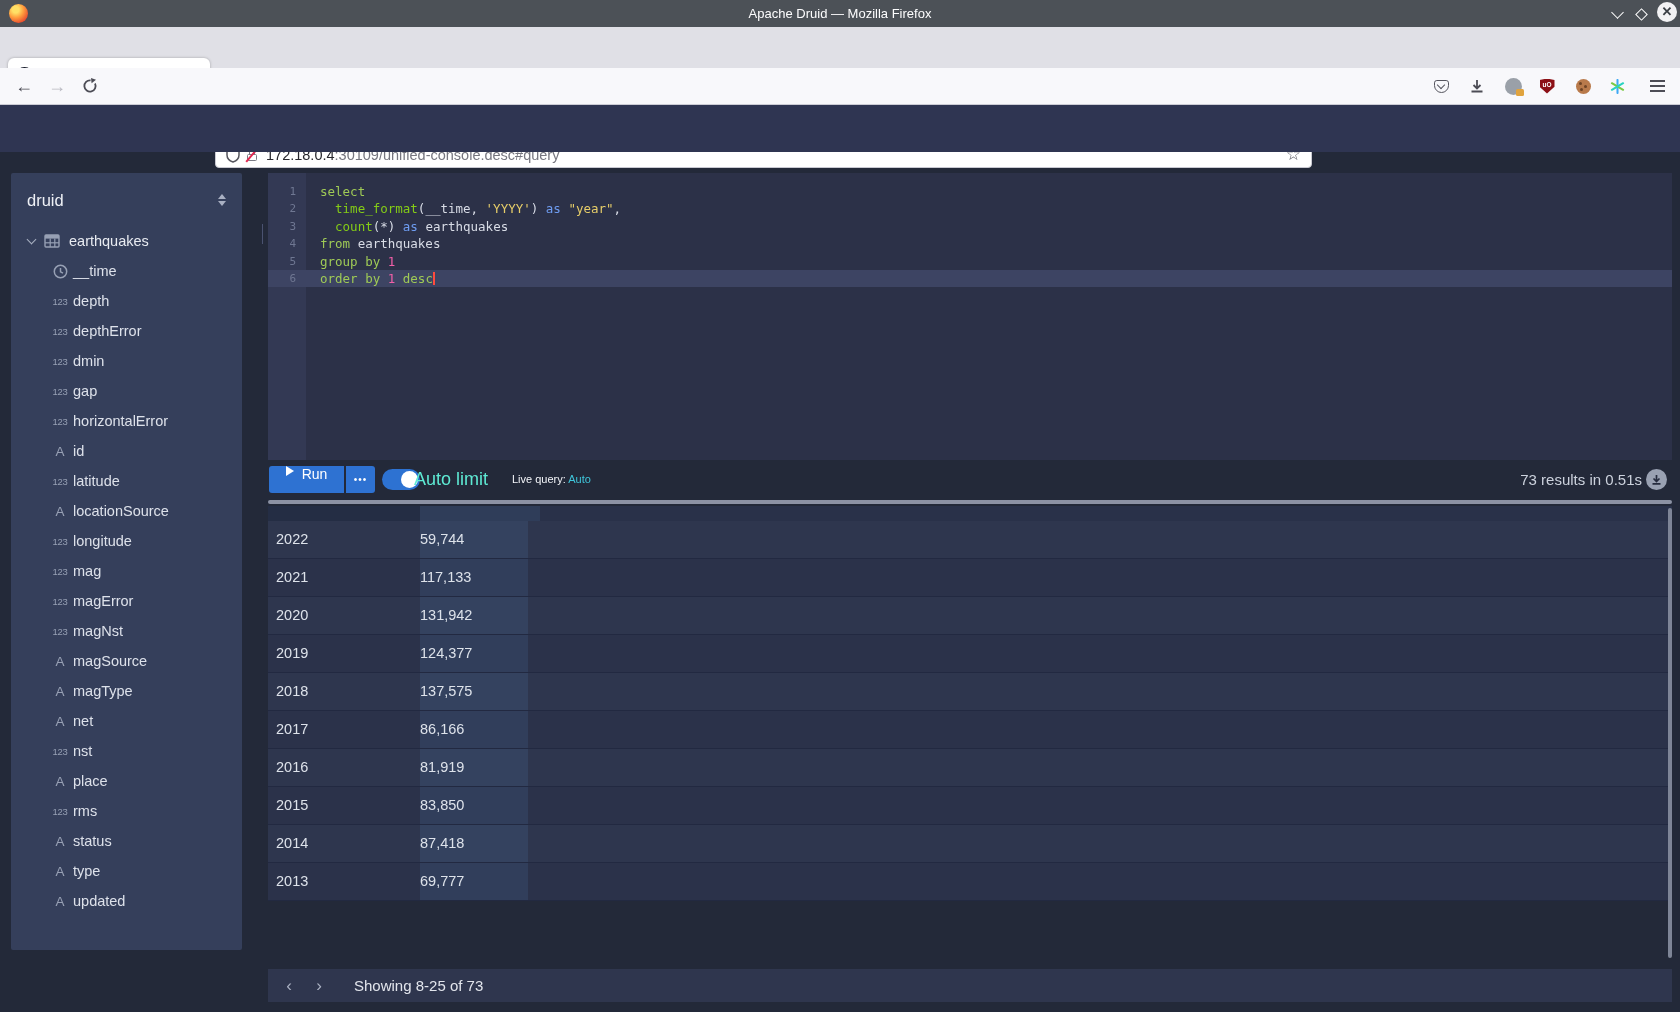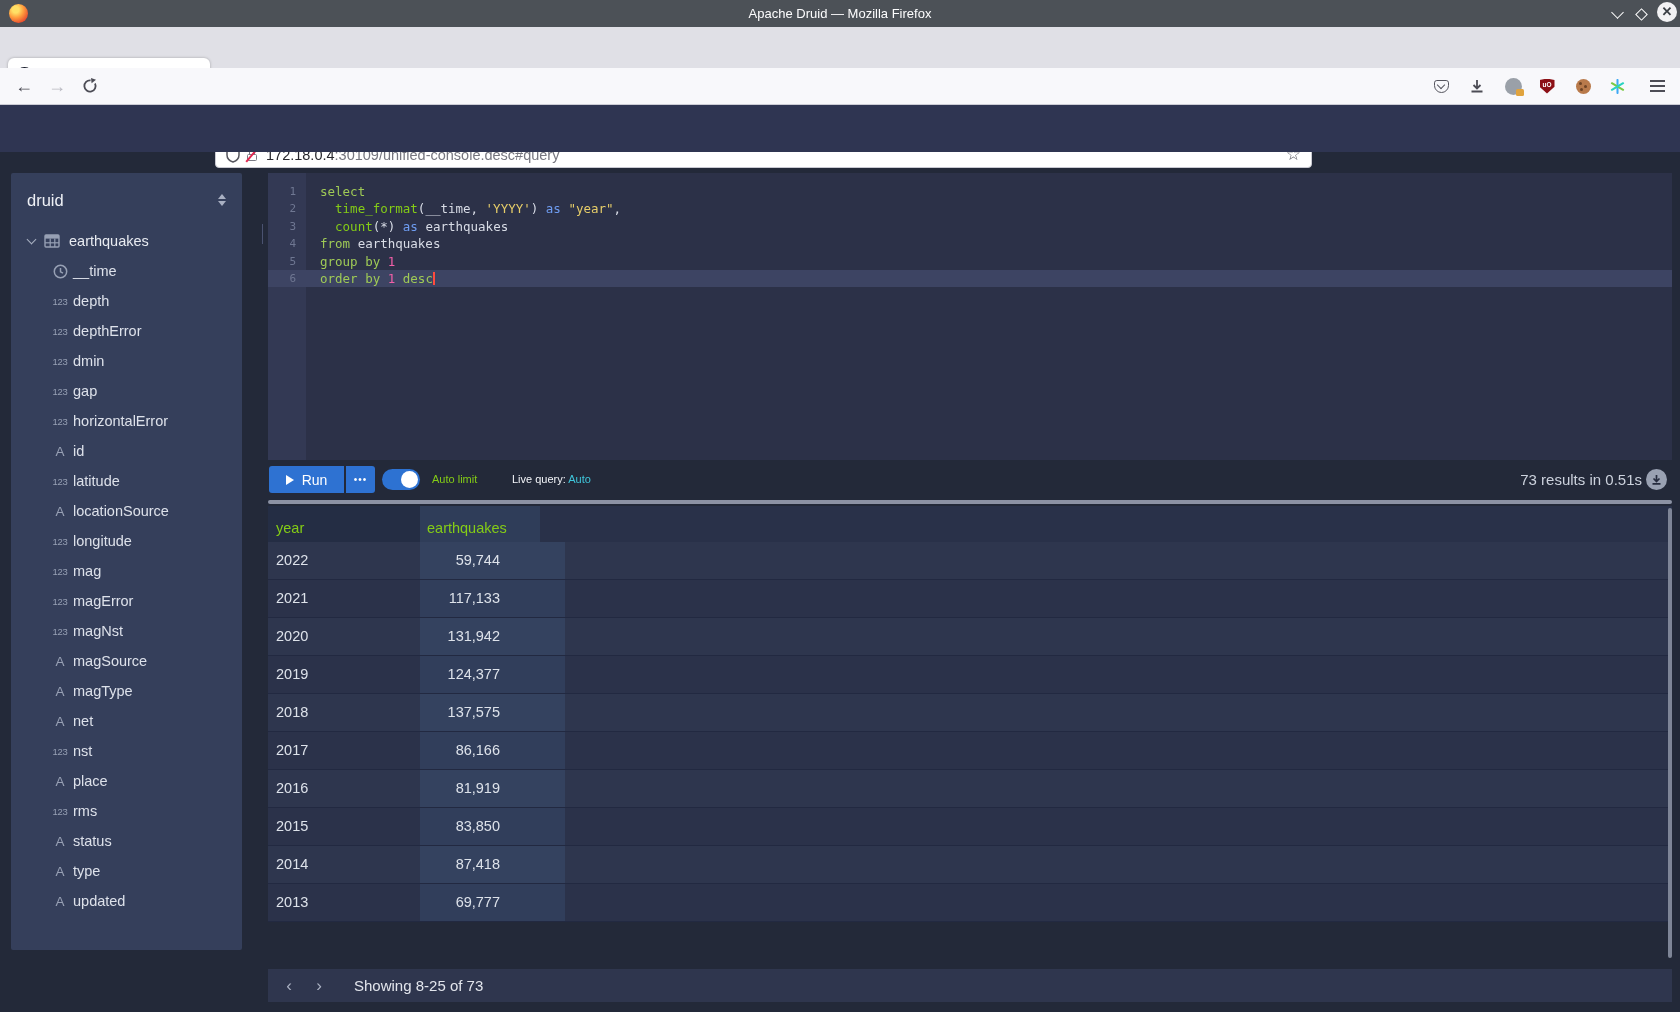--- a/index.html
+++ b/index.html
@@ -63,41 +63,41 @@
   #editor{position:absolute;left:268px;top:173px;width:1404px;height:287px;background:#2c3148;overflow:hidden}
   #gutterbg{position:absolute;left:0;top:0;width:38px;height:287px;background:#333954}
   #edlines{position:absolute;left:0;top:10px;width:1404px}
   .ed-row{display:flex;height:17.4px;line-height:17.4px;font-family:"DejaVu Sans Mono",monospace;font-size:12.5px}
   .ed-row.active{background:#3d4463}
   .ed-num{width:38px;flex:none;text-align:right;padding-right:10px;color:#6f7792;font-size:11px}
   .ed-code{padding-left:14px;white-space:pre;color:#d8dce6}
   .kw{color:#9fca56}.fn{color:#84cc16}.str{color:#e6cd69}.numtk{color:#f25fa8}.op{color:#6f9df2}
   .caret{display:inline-block;width:2px;height:13px;background:#ff4b3e;vertical-align:-2px}
   
-  #runbtn{position:absolute;left:269px;top:466px;width:75px;height:27px;background:#2e72d2;border-radius:3px 0 0 3px;display:flex;align-items:center;justify-content:center;gap:8px;color:#fff;font-size:14px}
+  #runbtn{position:absolute;left:269px;top:466px;width:75px;height:27px;background:#2e72d2;border-radius:3px 0 0 3px;display:flex;align-items:flex-start;justify-content:center;gap:8px;color:#fff;font-size:14px}
   .play{width:0;height:0;border-left:8px solid #fff;border-top:5px solid transparent;border-bottom:5px solid transparent}
   #morebtn{position:absolute;left:346px;top:466px;width:29px;height:27px;background:#2e72d2;border-radius:0 3px 3px 0;color:#fff;font-size:10px;letter-spacing:1px;text-align:center;line-height:27px}
   #toggle{position:absolute;left:382px;top:469px;width:38px;height:21px;border-radius:11px;background:#2d72d2}
   #toggle i{position:absolute;right:2px;top:2px;width:17px;height:17px;border-radius:50%;background:#fff}
-  #autolimit{position:absolute;left:432px;top:466px;height:27px;line-height:27px;color:#84cc16;font-size:11px}
+  #autolimit{position:absolute;left:414px;top:466px;height:27px;line-height:27px;color:#5eead4;font-size:18px}
   #livequery{position:absolute;left:512px;top:466px;height:27px;line-height:27px;color:#f3f5f9;font-size:11px}
   #livequery .val{color:#3fc6db}
   #results-info{position:absolute;left:1400px;top:466px;width:242px;height:27px;line-height:27px;text-align:right;color:#ccd2dd;font-size:15px}
   #dlbtn{position:absolute;left:1646px;top:469px;width:21px;height:21px;border-radius:50%;background:#99a1b2;display:flex;align-items:center;justify-content:center}
   
   #hscroll{position:absolute;left:268px;top:500px;width:1404px;height:4px;background:#8c92a4;border-radius:2px}
   #thead{position:absolute;left:268px;top:506px;width:1404px;height:45px;display:flex;font-size:14.5px;color:#84cc16}
   .h-year{position:relative;width:152px;background:#242d44;line-height:45px;padding-left:8px}
   .sortbar{position:absolute;left:0;bottom:0;width:152px;height:3px;background:#99a0b1}
   .h-num{width:120px;background:#2f3d59;line-height:45px;padding-left:7px}
   .h-fill{flex:1;background:#293149}
-  #tbody{position:absolute;left:268px;top:542px;width:1404px;height:418px;overflow:hidden}
+  #tbody{position:absolute;left:268px;top:521px;width:1404px;height:418px;overflow:hidden}
   .t-row{display:flex;height:38px;font-size:14.5px;color:#dde2ea;border-bottom:1px solid #222941}
   .c-year{width:152px;line-height:37px;padding-left:8px}
-  .c-num{width:145px;line-height:37px;text-align:right;padding-right:65px}
+  .c-num{width:108px;line-height:37px;text-align:right;padding-right:65px}
   .c-fill{flex:1}
   .t-row.odd .c-year,.t-row.odd .c-fill{background:#2e364e}
   .t-row.odd .c-num{background:#34425f}
   .t-row.even .c-year,.t-row.even .c-fill{background:#2b324a}
   .t-row.even .c-num{background:#313e5b}
   #vscroll{position:absolute;left:1668px;top:508px;width:4px;height:450px;background:#7e8597;border-radius:2px}
   #pager{position:absolute;left:268px;top:969px;width:1404px;height:33px;background:#2f364e;display:flex;align-items:center;color:#e2e5ec;font-size:15px}
   .pgbtn{width:30px;text-align:center;color:#aab1c2;font-size:17px}
   #pgtext{margin-left:20px}
 </style>

